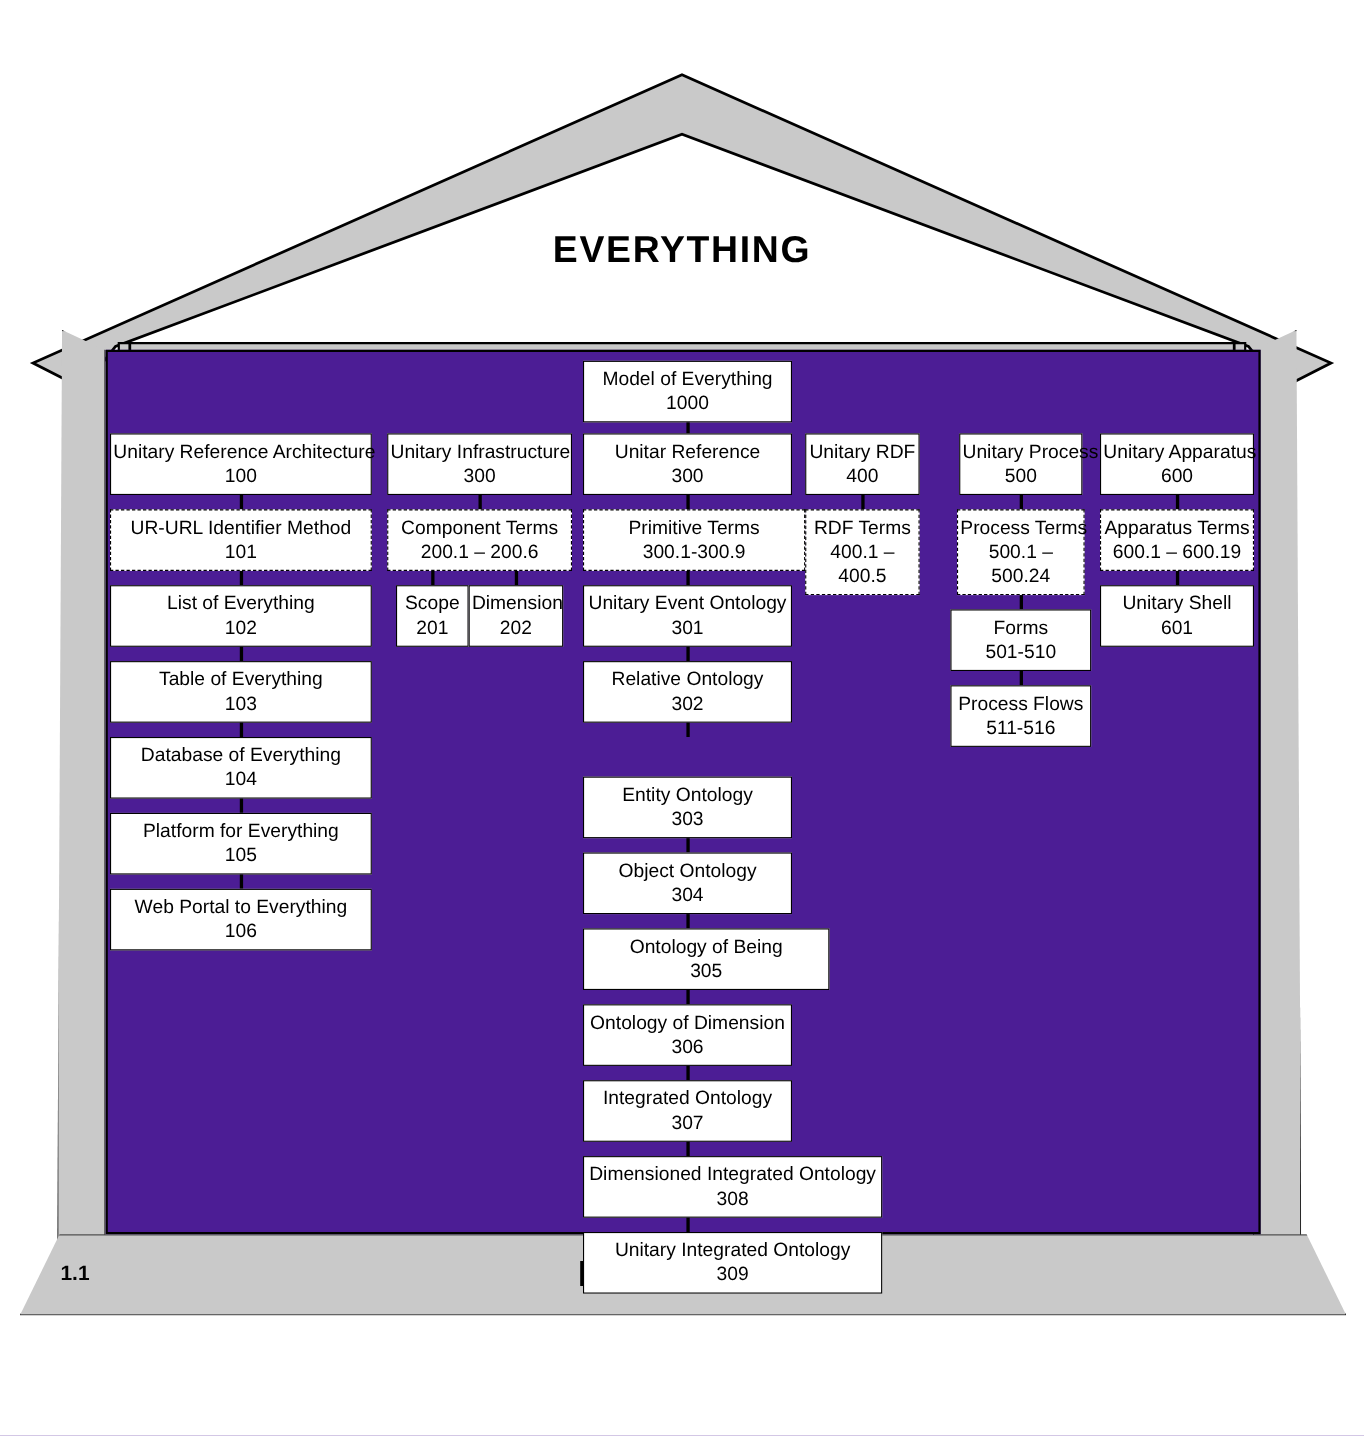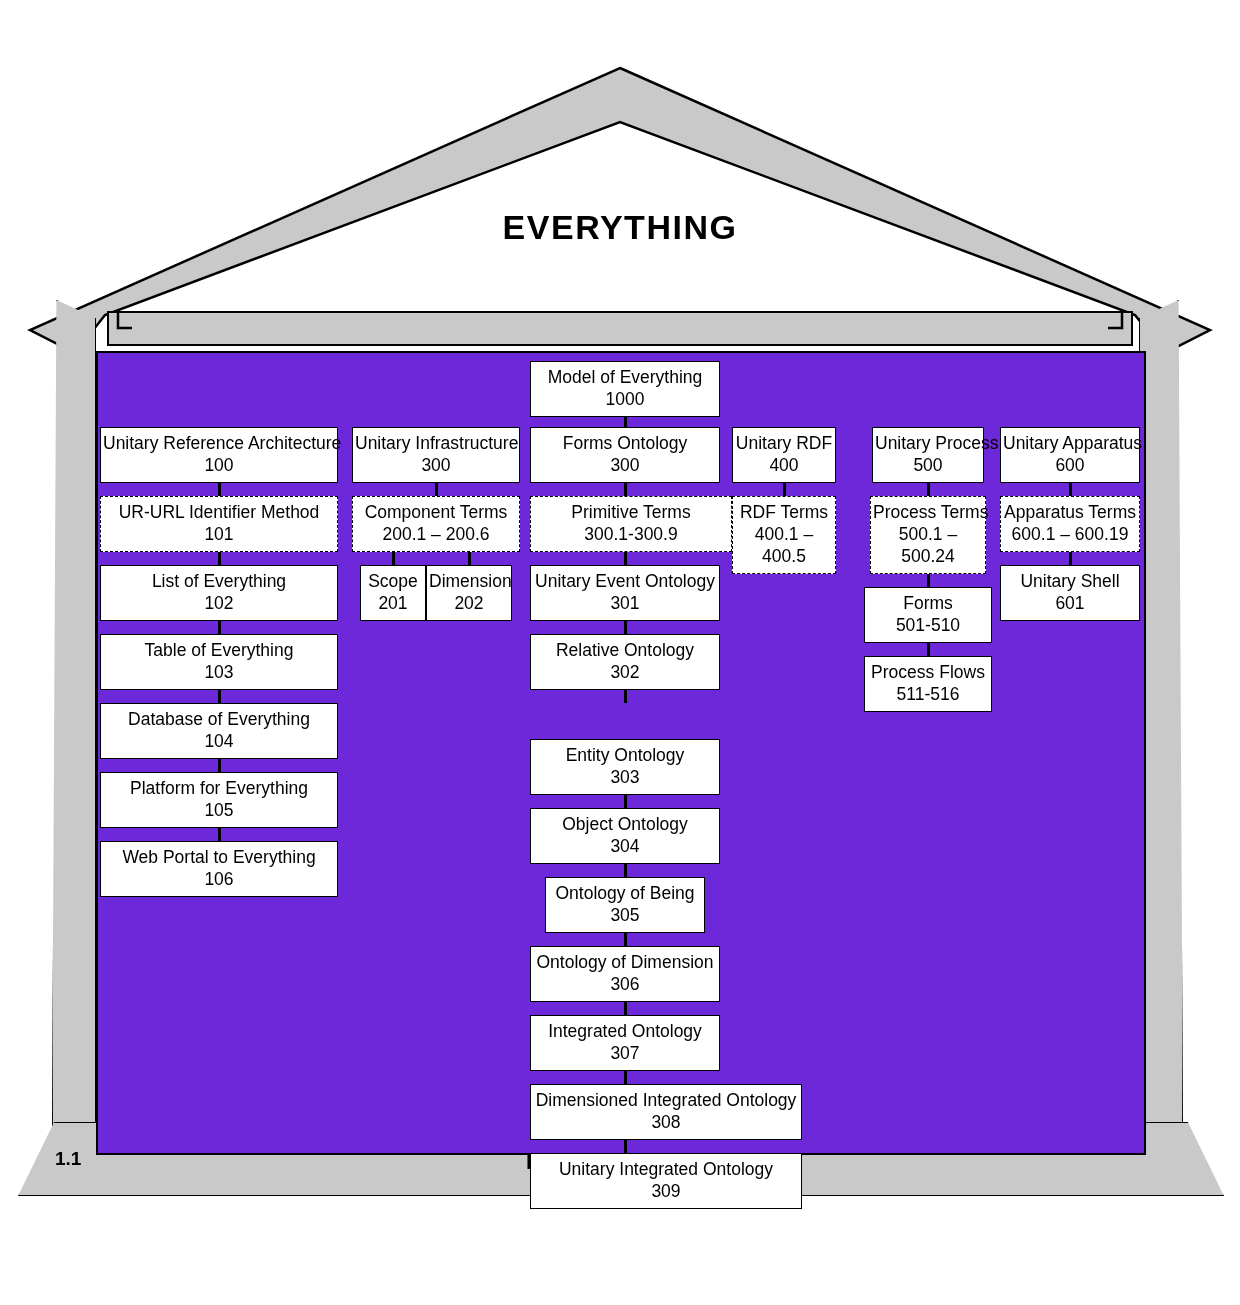--- a/index.html
+++ b/index.html
@@ -19,21 +19,21 @@
         clip-path:polygon(3.0% 0%,97.0% 0%,100% 100%,0% 100%);}
   .base-label{position:absolute;left:0;top:1122px;width:1240px;height:72px;
         display:flex;align-items:center;justify-content:center;
         font-weight:bold;font-size:33px;letter-spacing:1.5px;}
   .base-num{position:absolute;left:55px;top:1148px;font-weight:bold;font-size:19px;}
 
   .everything-title{position:absolute;left:0;top:208px;width:1240px;text-align:center;
         font-weight:bold;font-size:34px;letter-spacing:1.5px;}
 
   
-  .inner-frame{position:absolute;left:96px;top:351px;width:1046px;height:800px;border:2px solid #000;background:#6d28d9;}
+  .inner-frame{position:absolute;left:96px;top:318px;width:1046px;height:800px;border:2px solid #000;background:#4c1d95;}
   .box{box-sizing:border-box;border:1.6px solid #000;background:#fff;text-align:center;
        padding:5px 2px 6px 2px;margin:0 auto;}
   .box.dashed{border:1.6px dashed #000;}
   .box .t{display:block;font-size:17.5px;line-height:21px;white-space:nowrap;}
   .box .n{display:block;font-size:17.5px;line-height:22px;}
   .connector{width:3px;height:13px;background:#000;margin:0 auto;}
   .cell{display:flex;flex-direction:column;align-items:center;}
   .row-split{display:flex;gap:0;justify-content:center;align-items:flex-start;}
   .row-split .stub{width:3px;height:13px;background:#000;margin:0 auto;}
 </style>
@@ -125,21 +125,21 @@
               <div class="stub"></div>
               <div class="box" style="width: 86px;">
                 <span class="t">Dimension</span>
                 <span class="n">202</span>
               </div>
             </div>
           </div>
         </div>
         <div class="cell" style="position: absolute; left: 432px; top: 74px; width: 190px;">
           <div class="box" style="width: 190px;">
-            <span class="t">Forms Ontology</span>
+            <span class="t">Unitar Reference</span>
             <span class="n">300</span>
           </div>
           <div class="connector"></div>
           <div class="box dashed" style="width: 202px;">
             <span class="t">Primitive Terms</span>
             <span class="n">300.1-300.9</span>
           </div>
           <div class="connector"></div>
           <div class="box" style="width: 190px;">
             <span class="t">Unitary Event Ontology</span>
@@ -154,21 +154,21 @@
           <div class="box" style="width: 190px; margin-top: 36px;">
             <span class="t">Entity Ontology</span>
             <span class="n">303</span>
           </div>
           <div class="connector"></div>
           <div class="box" style="width: 190px;">
             <span class="t">Object Ontology</span>
             <span class="n">304</span>
           </div>
           <div class="connector"></div>
-          <div class="box" style="width: 160px;">
+          <div class="box" style="width: 224px;">
             <span class="t">Ontology of Being</span>
             <span class="n">305</span>
           </div>
           <div class="connector"></div>
           <div class="box" style="width: 190px;">
             <span class="t">Ontology of Dimension</span>
             <span class="n">306</span>
           </div>
           <div class="connector"></div>
           <div class="box" style="width: 190px;">

